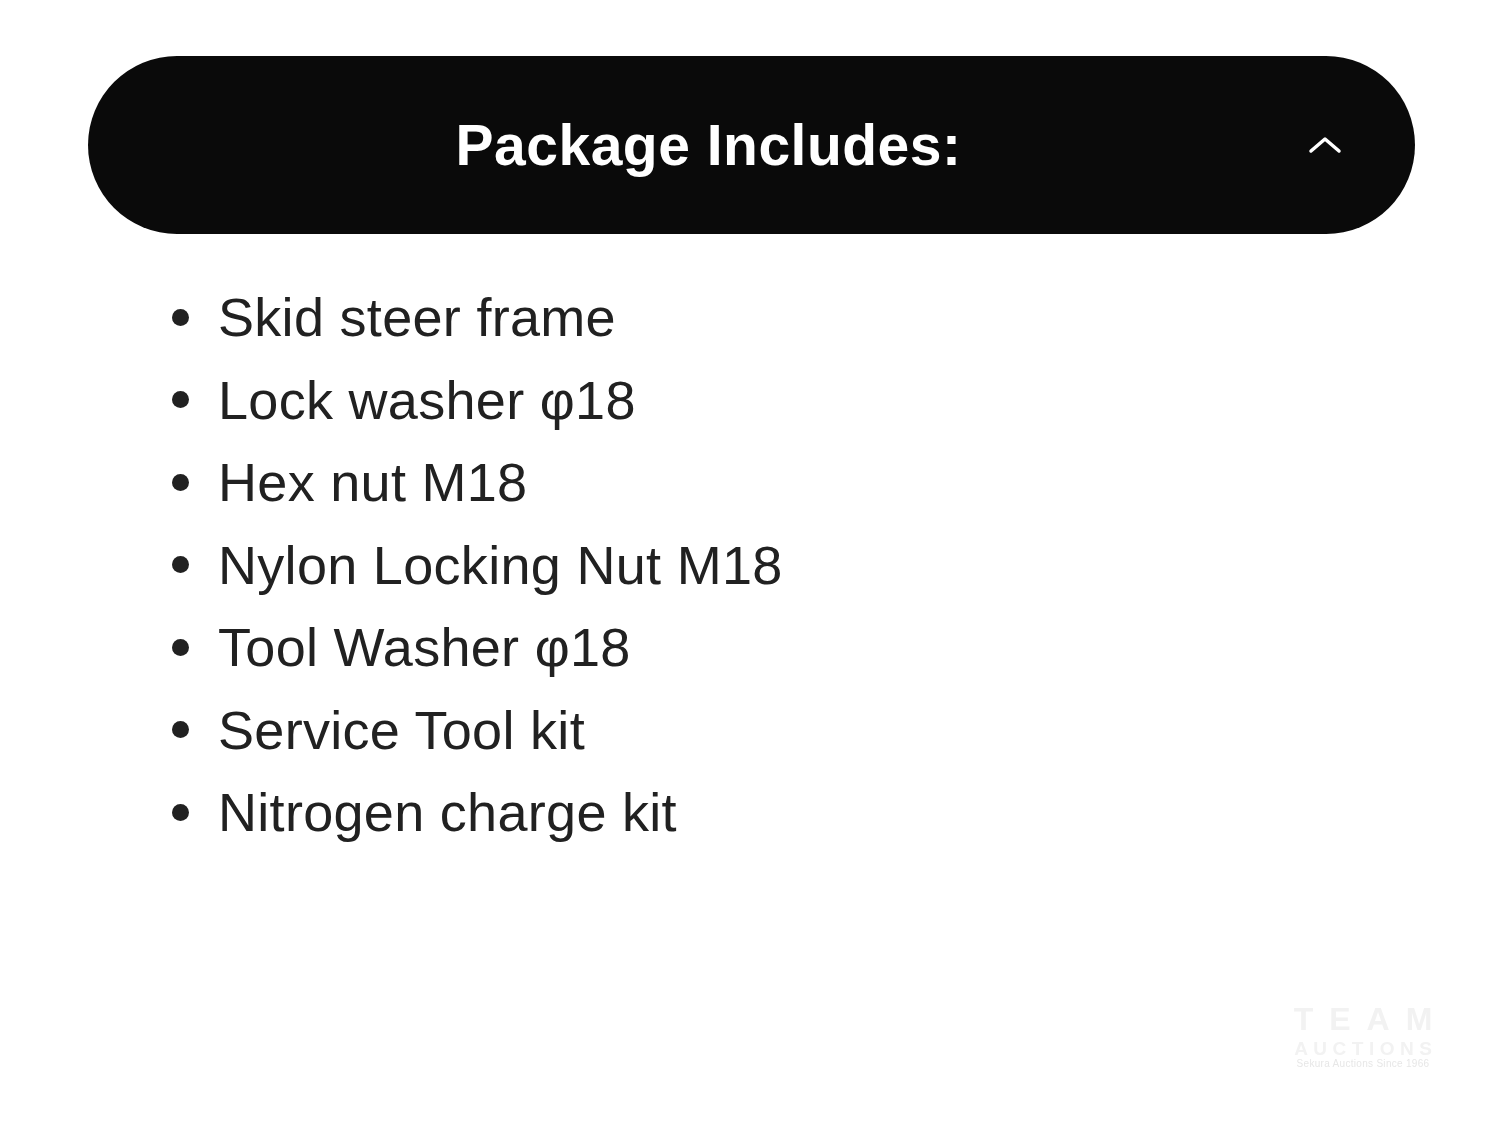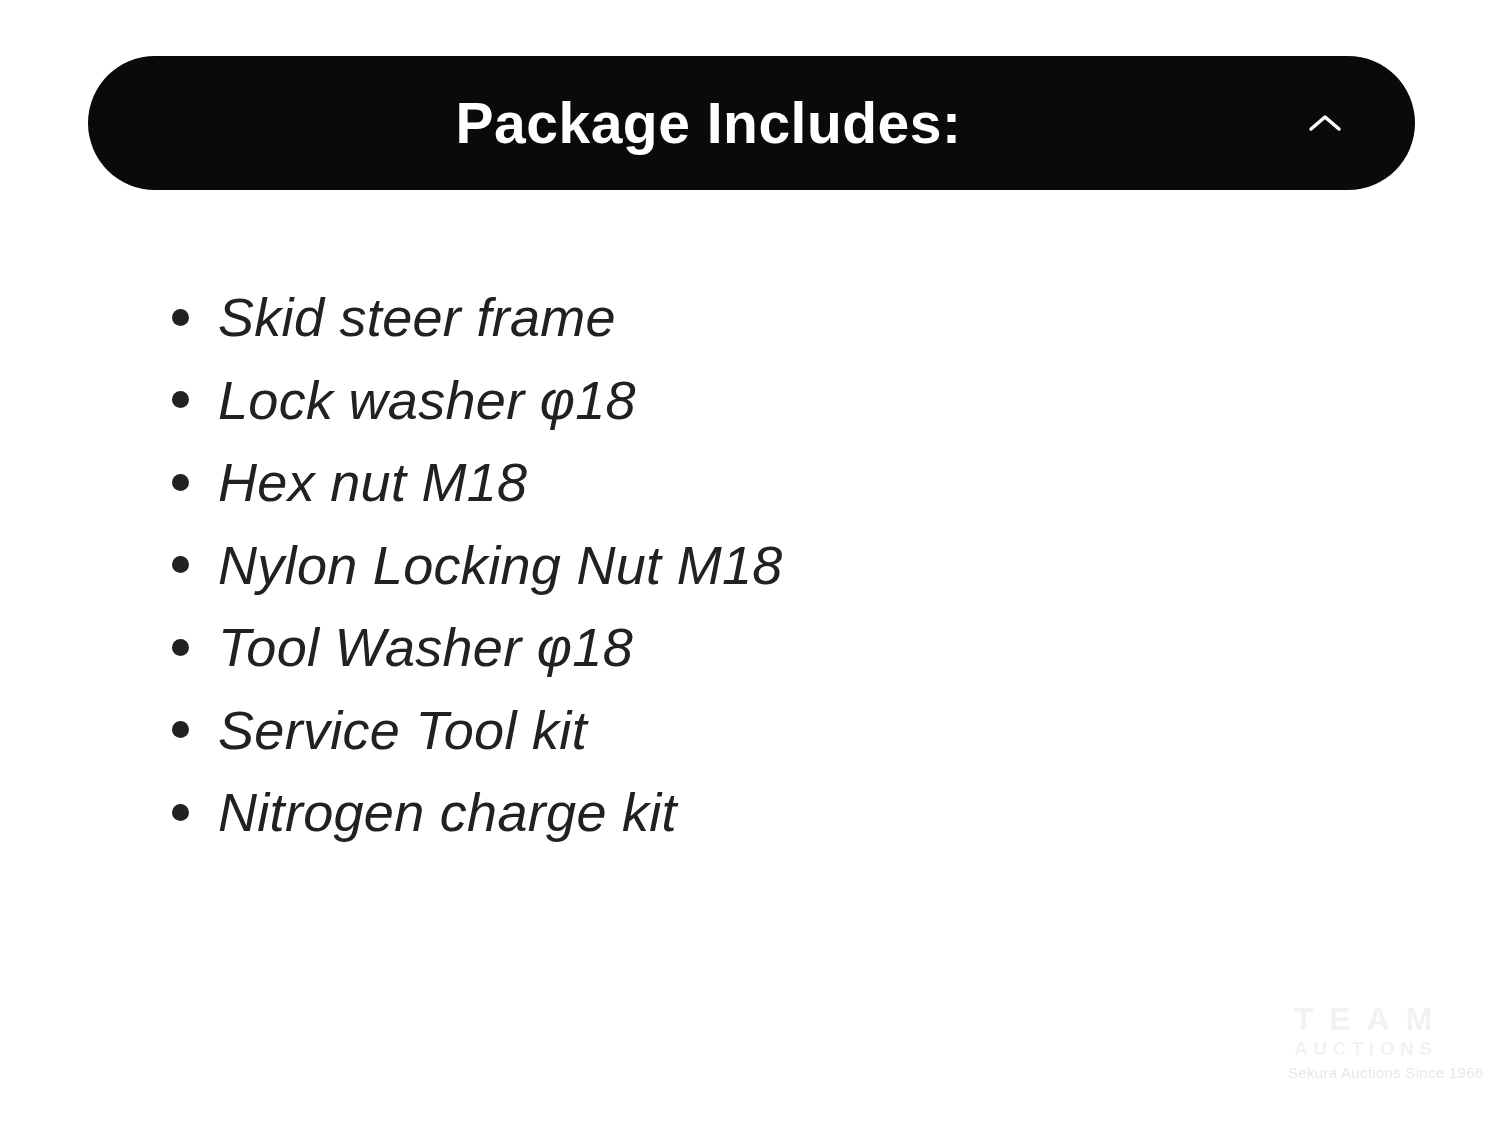--- a/index.html
+++ b/index.html
@@ -14,21 +14,21 @@
     overflow: hidden;
     font-family: "Liberation Sans", sans-serif;
   }
 
   
   .accordion-header {
     position: absolute;
     left: 88px;
     top: 56px;
     width: 1327px;
-    height: 134px;
+    height: 178px;
     background: #0a0a0a;
     border-radius: 89px;
     display: flex;
     align-items: center;
     justify-content: center;
     cursor: pointer;
   }
   .accordion-title {
     color: #ffffff;
     font-size: 57px;
@@ -66,21 +66,20 @@
     background: #212121;
     margin-right: 29px;
     flex: none;
   }
   .pkg-text {
     font-size: 54px;
     font-weight: 500;
     color: #212121;
     letter-spacing: 0.3px;
     white-space: nowrap;
-    font-style: italic;
   }
 
   
   .watermark {
     position: absolute;
     left: 1288px;
     top: 1003px;
     width: 150px;
     text-align: center;
     user-select: none;
@@ -97,23 +96,23 @@
   .wm-auctions {
     font-size: 19px;
     font-weight: 700;
     letter-spacing: 5.5px;
     margin-right: -5.5px;
     margin-top: 4px;
     color: #f2f2f2;
     line-height: 1.0;
   }
   .wm-tagline {
-    font-size: 15px;
+    font-size: 10px;
     letter-spacing: 0.3px;
-    margin-top: 7px;
+    margin-top: 1px;
     color: #e7e7e7;
     white-space: nowrap;
     line-height: 1.0;
   }
 </style>
 </head>
 <body>
 
 <div class="accordion-header">
   <span class="accordion-title">Package Includes:</span>

